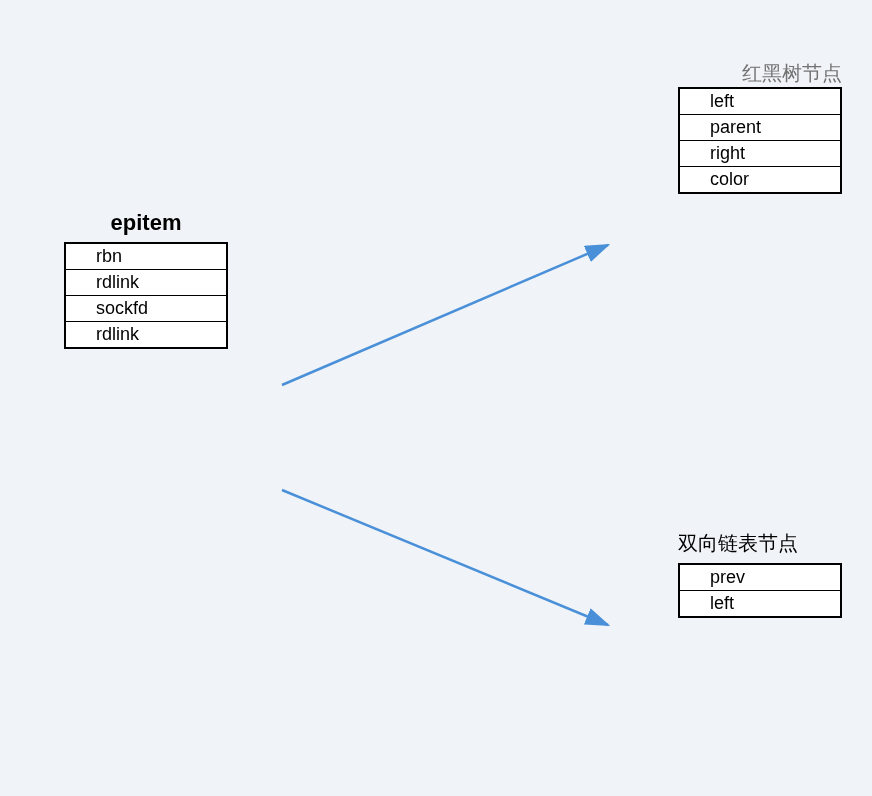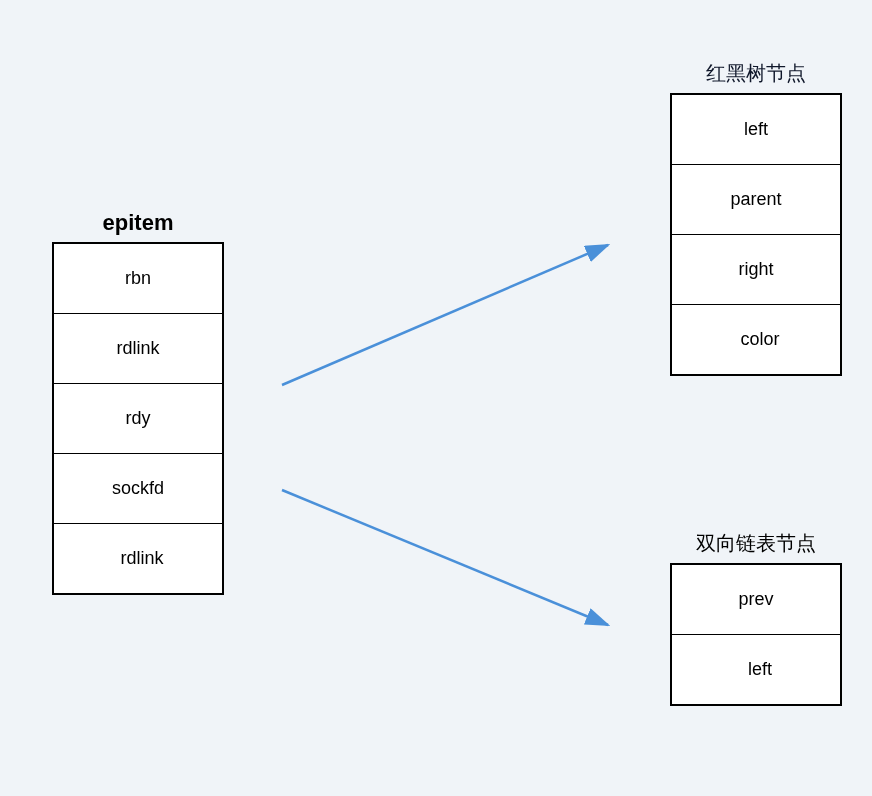--- a/index.html
+++ b/index.html
@@ -16,75 +16,71 @@
     .diagram-container {
       position: relative;
       width: 872px;
       height: 796px;
       background: #f0f4f8;
     }
 
     
     .epitem-section {
       position: absolute;
-      left: 52px;
+      left: 64px;
       top: 210px;
     }
 
     .epitem-title {
       font-size: 22px;
       font-weight: bold;
       text-align: center;
       margin-bottom: 6px;
       color: #000;
     }
 
     .struct-box {
       border: 2px solid #000;
       background: #fff;
     }
 
     .struct-cell {
       border-bottom: 1px solid #000;
-      padding: 24px 30px;
+      padding: 2px 30px;
       font-size: 18px;
-      text-align: center;
       color: #000;
       min-width: 160px;
     }
 
     .struct-cell:last-child {
       border-bottom: none;
-      margin-left: 8px;
     }
 
     
     .rbtree-section {
       position: absolute;
       right: 30px;
       top: 60px;
     }
 
     .rbtree-title {
       font-size: 20px;
-      text-align: center;
-      margin-bottom: 6px;
-      color: #0f172a;
+      text-align: right;
+      color: #737373;
     }
 
     
     .dlist-section {
       position: absolute;
       right: 30px;
       top: 530px;
     }
 
     .dlist-title {
       font-size: 20px;
-      text-align: center;
       margin-bottom: 6px;
       color: #000;
     }
 
     
     .arrows-svg {
       position: absolute;
       top: 0;
       left: 0;
       width: 872px;
@@ -108,21 +104,20 @@
     <line x1="282" y1="385" x2="608" y2="245" stroke="#4a90d9" stroke-width="2.5" marker-end="url(#arrowhead)"></line>
 
     <line x1="282" y1="490" x2="608" y2="625" stroke="#4a90d9" stroke-width="2.5" marker-end="url(#arrowhead)"></line>
   </svg>
 
   <div class="epitem-section">
     <div class="epitem-title">epitem</div>
     <div class="struct-box">
       <div class="struct-cell">rbn</div>
       <div class="struct-cell">rdlink</div>
-      <div class="struct-cell">rdy</div>
       <div class="struct-cell">sockfd</div>
       <div class="struct-cell">rdlink</div>
     </div>
   </div>
 
   <div class="rbtree-section">
     <div class="rbtree-title">红黑树节点</div>
     <div class="struct-box">
       <div class="struct-cell">left</div>
       <div class="struct-cell">parent</div>

